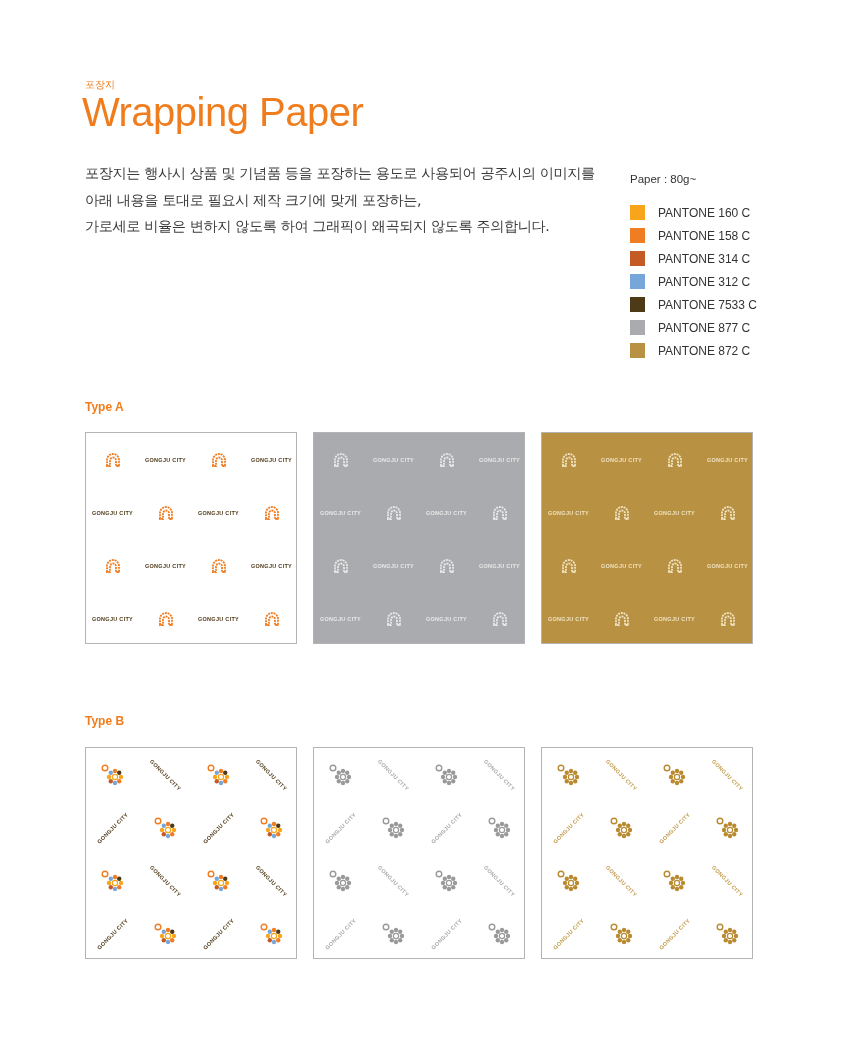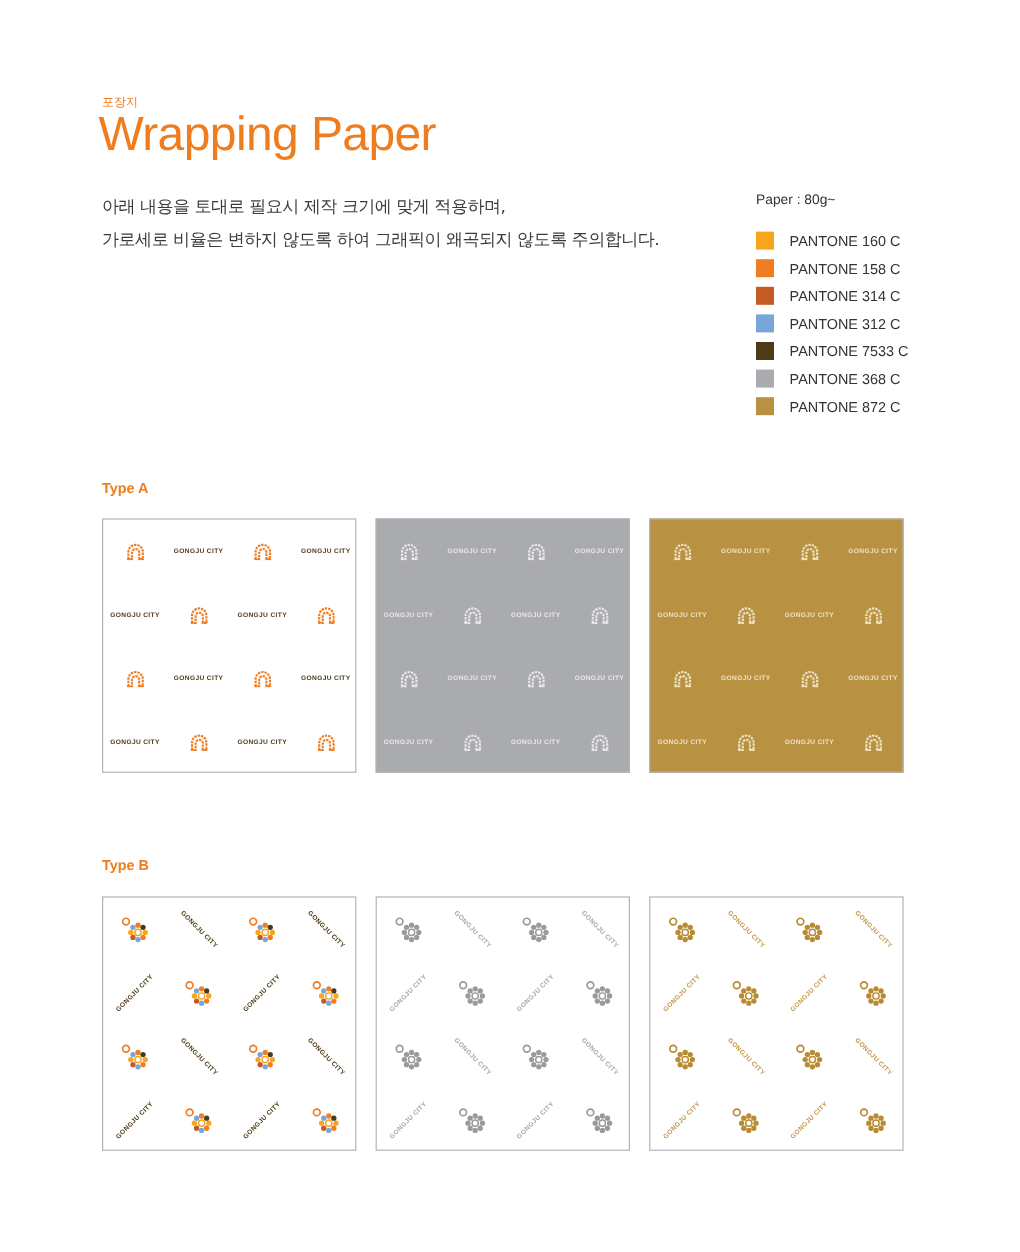--- a/index.html
+++ b/index.html
@@ -4,41 +4,42 @@
 <style>
   html, body { margin: 0; padding: 0; background: #ffffff; }
   body { width: 850px; height: 1043px; position: relative; overflow: hidden;
          font-family: "DejaVu Sans", sans-serif; color: #333; }
   .subtitle { position: absolute; left: 85px; top: 78px; font-size: 10px; color: #f07d1d; }
   .title { position: absolute; left: 82px; top: 90px; font-family: "Liberation Sans", sans-serif;
            font-size: 40px; color: #f07d1d; letter-spacing: -0.5px; font-weight: normal; }
   .desc { position: absolute; left: 85px; top: 160px; width: 540px; }
   .desc p { margin: 0; font-size: 14.2px; line-height: 26.5px; color: #3a3a3a; white-space: nowrap; letter-spacing: -0.4px; }
   .palette { position: absolute; left: 630px; top: 161px; }
-  .palette .paper { font-family: "Liberation Sans", sans-serif; font-size: 11.5px; color: #333; margin-bottom: 16px; }
+  .palette .paper { font-family: "Liberation Sans", sans-serif; font-size: 11.5px; color: #333; margin-bottom: 16px; margin-top: 12px; }
   .swatch-row { display: flex; align-items: center; height: 23px; }
   .swatch { width: 15px; height: 15px; margin-right: 13px; }
   .swatch-label { font-family: "Liberation Sans", sans-serif; font-size: 12px; color: #333; }
   .type-label { position: absolute; left: 85px; font-family: "Liberation Sans", sans-serif;
                 font-size: 12px; font-weight: bold; color: #f07d1d; }
   .panel { position: absolute; width: 212px; height: 212px; border: 1.5px solid #b4b4b4; box-sizing: border-box; }
   .grid { position: absolute; inset: 0; }
   .cell { position: absolute; width: 53px; height: 53px; display: flex; align-items: center; justify-content: center; }
   .wordmark { font-family: "Liberation Sans", sans-serif; font-size: 5.5px; font-weight: bold; letter-spacing: 0.3px; white-space: nowrap; }
   .diag-down { transform: rotate(45deg); }
   .diag-up { transform: rotate(-45deg); }
 </style>
 </head>
 <body>
 
 <div class="subtitle">포장지</div>
 <h1 class="title" style="margin:0">Wrapping Paper</h1>
 
 <div class="desc">
-  <p>아래 내용을 토대로 필요시 제작 크기에 맞게 적용하며,</p>
+  <p>포장지는 행사시 상품 및 기념품 등을 포장하는 용도로 사용되어 공주시의 이미지를</p>
+  <p>아래 내용을 토대로 필요시 제작 크기에 맞게 포장하는,</p>
   <p>가로세로 비율은 변하지 않도록 하여 그래픽이 왜곡되지 않도록 주의합니다.</p>
 </div>
 
 <div class="palette">
   <div class="paper">Paper : 80g~</div>
   <div id="swatches">
       <div class="swatch-row">
         <div class="swatch" style="background: rgb(248, 165, 27);"></div>
         <span class="swatch-label">PANTONE 160 C</span>
       </div>
@@ -53,21 +54,21 @@
       <div class="swatch-row">
         <div class="swatch" style="background: rgb(119, 166, 218);"></div>
         <span class="swatch-label">PANTONE 312 C</span>
       </div>
       <div class="swatch-row">
         <div class="swatch" style="background: rgb(79, 58, 24);"></div>
         <span class="swatch-label">PANTONE 7533 C</span>
       </div>
       <div class="swatch-row">
         <div class="swatch" style="background: rgb(170, 171, 174);"></div>
-        <span class="swatch-label">PANTONE 368 C</span>
+        <span class="swatch-label">PANTONE 877 C</span>
       </div>
       <div class="swatch-row">
         <div class="swatch" style="background: rgb(185, 145, 66);"></div>
         <span class="swatch-label">PANTONE 872 C</span>
       </div>
     </div>
 </div>
 
 <div class="type-label" style="top:400px">Type A</div>
 <div class="type-label" style="top:714px">Type B</div>

